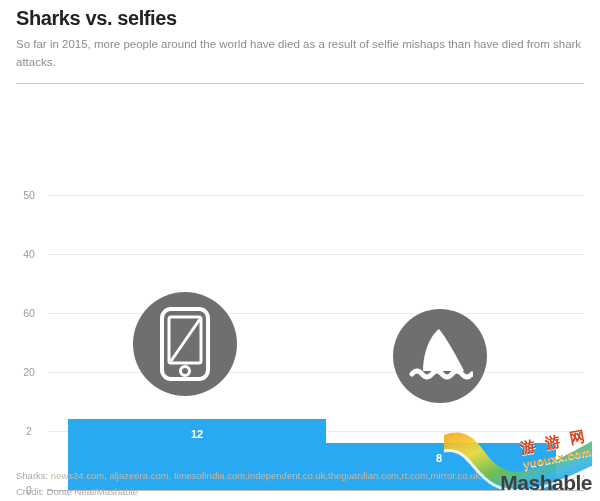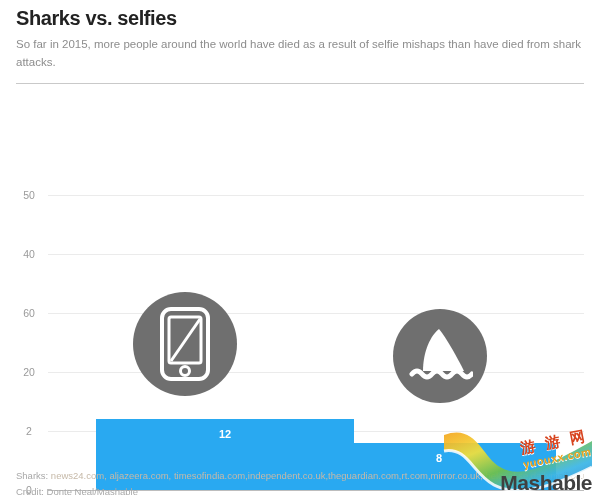--- a/index.html
+++ b/index.html
@@ -188,21 +188,21 @@
     </svg>
   </div>
 
   <div class="icon-circle" style="left:440px; top:272px; width:94px; height:94px;">
     <svg width="66" height="62" viewBox="0 0 66 62" aria-hidden="true">
       <path d="M16 46 C16 26 24 10 32 4 C40 14 50 32 57 46 Z" fill="#ffffff"></path>
       <path d="M5 49 q5 -6 10 0 q5 6 10 0 q5 -6 10 0 q5 6 10 0 q5 -6 10 0 q5 6 10 0" fill="none" stroke="#ffffff" stroke-width="5" stroke-linecap="round"></path>
     </svg>
   </div>
 
-  <div class="bar" style="left:68px; top:335px; width:258px; height:71px;margin-left:28px;">
+  <div class="bar" style="left:68px; top:335px; width:258px; height:71px;">
     <span class="bar-value">12</span>
   </div>
 
   <div class="bar" style="left:322px; top:359px; width:234px; height:47px;">
     <span class="bar-value">8</span>
   </div>
 
 </div>
 
 <div id="footer">

